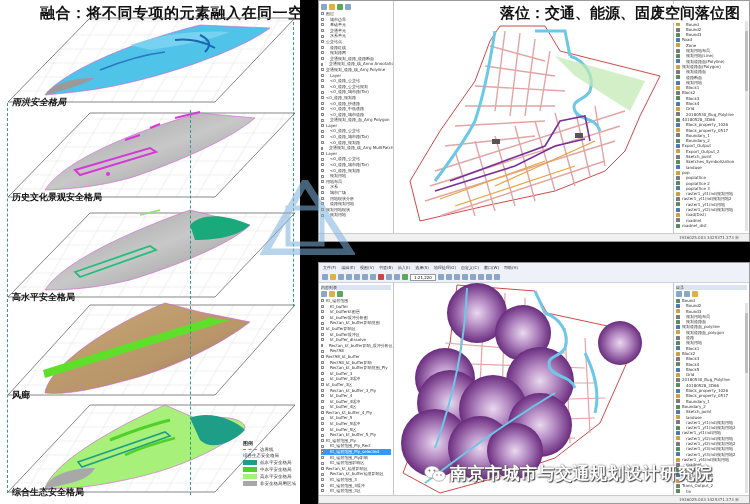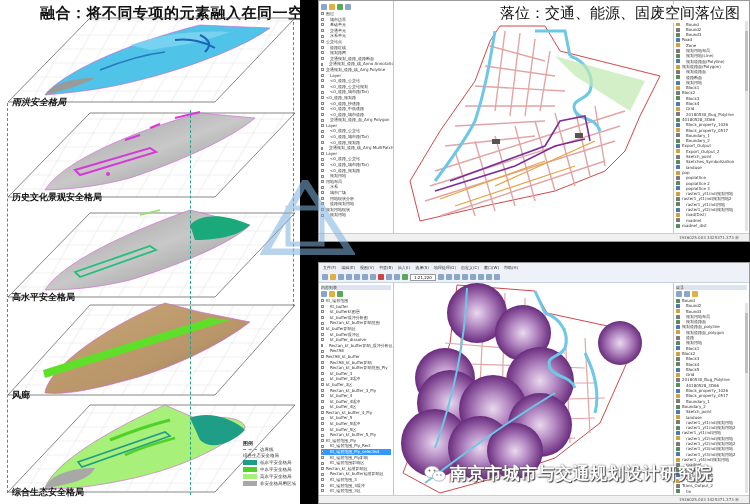--- a/index.html
+++ b/index.html
@@ -13,21 +13,21 @@
   .layer-label { position: absolute; font-size: 9px; color: #111; font-weight: bold; white-space: nowrap; }
 
   .legend { position: absolute; left: 243px; top: 440px; width: 56px; font-size: 4.5px; color: #333; line-height: 6px; }
   .legend-title { font-weight: bold; font-size: 5px; }
   .legend-row { display: flex; align-items: center; gap: 3px; height: 7px; }
   .legend-swatch { width: 14px; height: 5px; }
   .legend-line { width: 14px; height: 0; border-top: 1.2px dashed #d15ad1; }
 
   
   .right-panel { position: absolute; left: 300px; top: 0; width: 450px; height: 504px; background: #000; }
-  .right-title { position: absolute; right: 6px; top: 4px; font-size: 15px; font-weight: normal; color: #111; white-space: nowrap; z-index: 5; background: #fff; padding: 0 4px; }
+  .right-title { position: absolute; right: 6px; top: 4px; font-size: 15px; font-weight: bold; color: #111; white-space: nowrap; z-index: 5; background: #fff; padding: 0 4px; }
   .gis-window { position: absolute; background: #fff; overflow: hidden; border: 1px solid #9a9a9a; }
   .gis-top { left: 18px; top: 0px; width: 432px; height: 242px; }
   .gis-bottom { left: 18px; top: 262px; width: 432px; height: 242px; }
 
   .toolbar-strip { position: absolute; left: 0; top: 0; right: 0; height: 20px; background: #eef2f8; border-bottom: 1px solid #c9d2df; }
   .toolbar-menu { display: flex; gap: 3px; font-size: 4px; color: #333; padding: 1px 3px; height: 9px; align-items: center; }
   .toolbar-menu span { padding: 0 1px; }
   .toolbar-icons { display: flex; gap: 2px; padding: 1px 3px; height: 10px; align-items: center; }
   .tb-ico { width: 6px; height: 6px; background: #8aa6c8; border-radius: 1px; }
 

